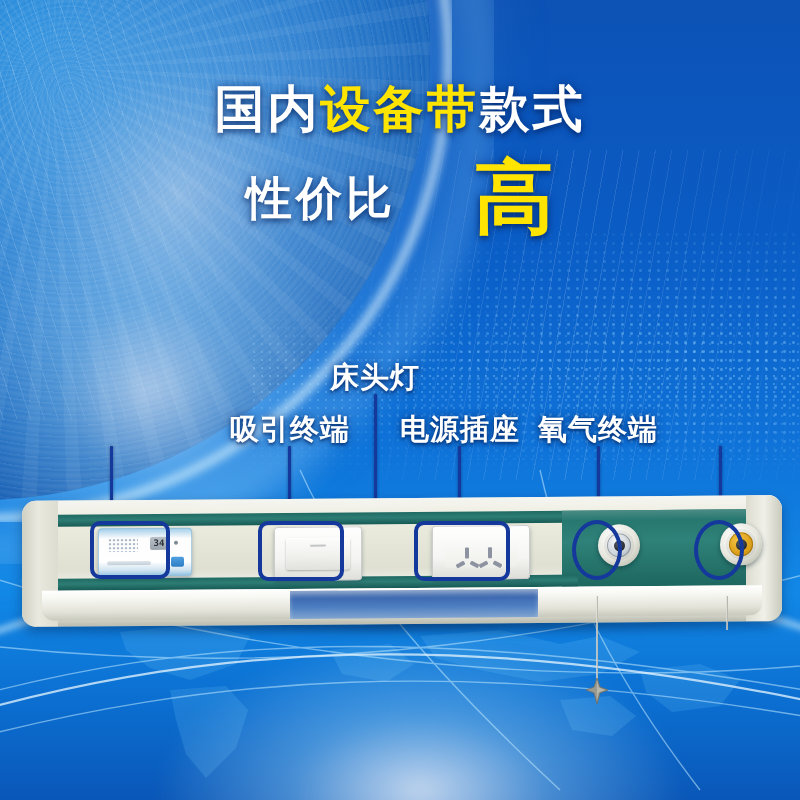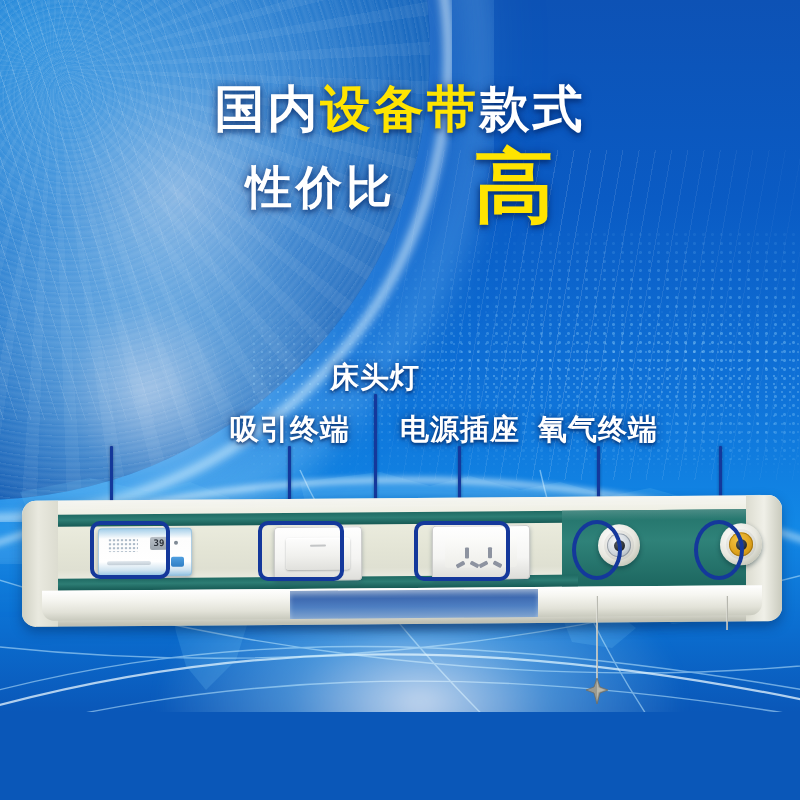--- a/index.html
+++ b/index.html
@@ -1,21 +1,21 @@
 <!DOCTYPE html>
 <html><head>
 <meta charset="utf-8">
 <style>
   html,body{margin:0;padding:0;}
   body{
     width:800px;height:800px;overflow:hidden;
     font-family:"DejaVu Sans","Liberation Sans",sans-serif;
     background:#0a57b8;
   }
-  #stage{position:relative;width:800px;height:712px;overflow:hidden;
+  #stage{position:relative;width:800px;height:800px;overflow:hidden;
          background:linear-gradient(180deg,#0d52b5 0%,#0a5bc4 28%,#0f72d8 55%,#1288e6 74%,#0b6ed0 88%,#0a57b8 100%);}
 
   
   .bg{position:absolute;inset:0;pointer-events:none;}
 
   
   .planet{
     position:absolute;left:-470px;top:-400px;width:900px;height:900px;border-radius:50%;
     background:
       radial-gradient(circle at 72% 66%, rgba(255,255,255,.50) 0%, rgba(180,225,255,.30) 14%, rgba(70,160,230,.20) 32%, rgba(10,70,150,.05) 55%, rgba(5,45,110,0) 72%),
@@ -102,21 +102,21 @@
 
   
   .headline{position:absolute;left:0;top:84px;width:800px;text-align:center;}
   .hl-line1{
     font-size:50px;font-weight:700;letter-spacing:3px;line-height:1;
     text-shadow:0 0 10px rgba(0,40,110,.65), 0 3px 5px rgba(0,25,80,.5);
   }
   .hl-line1 .w{color:#ffffff;}
   .hl-line1 .y{color:#ffe400;}
   .hl-line2{
-    margin-top:13px;font-size:0;line-height:1;
+    margin-top:24px;font-size:0;line-height:1;
     text-shadow:0 0 10px rgba(0,40,110,.65), 0 3px 5px rgba(0,25,80,.5);
   }
   .hl-line2 .sub{font-size:46px;font-weight:700;color:#ffffff;letter-spacing:4px;vertical-align:middle;}
   .hl-line2 .big{font-size:80px;font-weight:700;color:#ffe400;margin-left:78px;vertical-align:middle;letter-spacing:0;}
 
   
   .label{
     position:absolute;color:#ffffff;font-weight:700;white-space:nowrap;
     text-shadow:0 0 8px rgba(3,45,115,.85), 0 2px 3px rgba(0,25,75,.6);
     letter-spacing:1px;
@@ -304,21 +304,21 @@
       <div class="green-field"></div>
       <div class="stripe-bot"></div>
       <div class="cap l"></div>
       <div class="cap r"></div>
       <div class="rail"></div>
       <div class="rail-blue"></div>
 
       <div class="mod intercom">
         <div class="ic-speaker"></div>
         <div class="ic-screen">
-          <span>39</span>
+          <span>34</span>
         </div>
         <div class="ic-dot"></div>
         <div class="ic-slot"></div>
         <div class="ic-btn"></div>
       </div>
 
       <div class="mod switch">
         <div class="sw-rocker">
           <div class="sw-mark"></div>
         </div>

